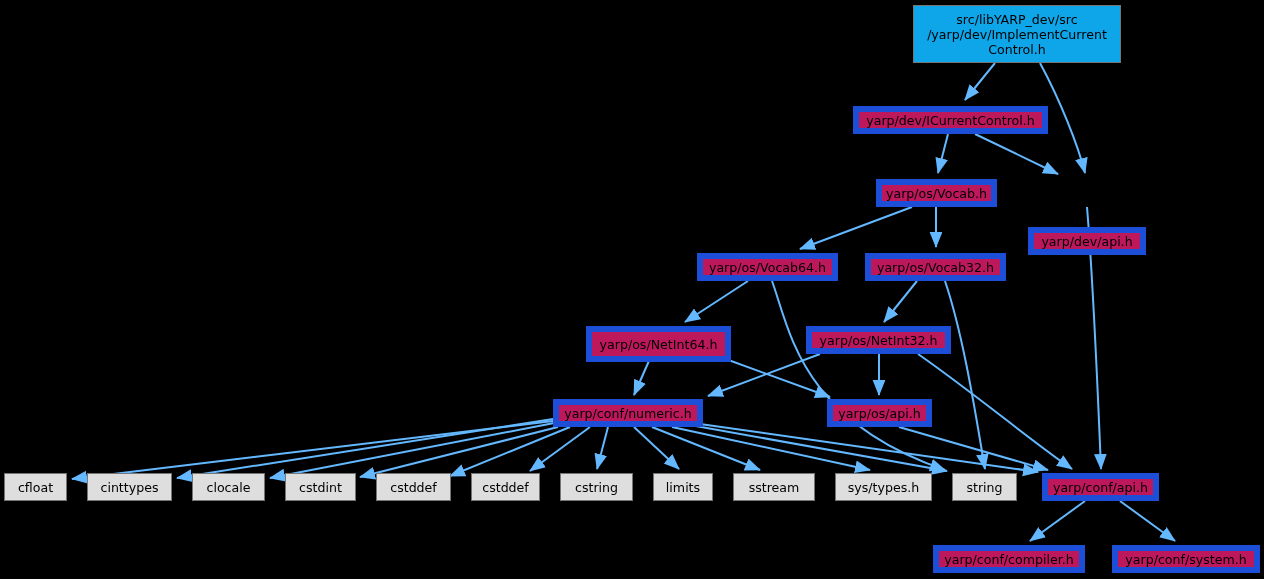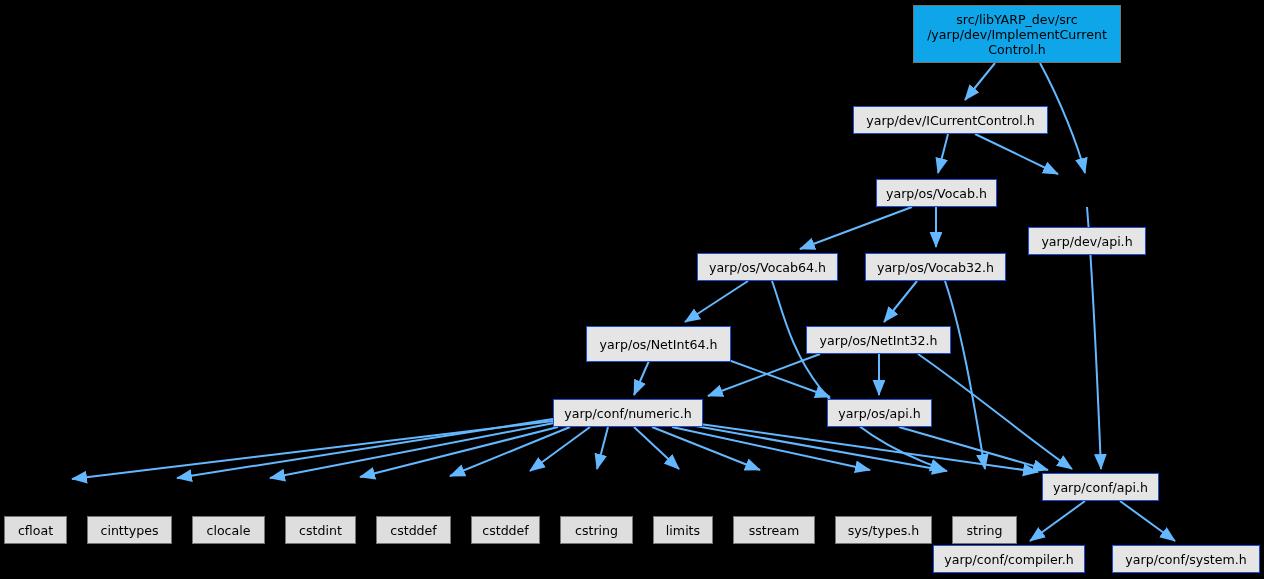--- a/index.html
+++ b/index.html
@@ -28,28 +28,27 @@
     box-sizing: border-box;
     display: flex;
     align-items: center;
     justify-content: center;
     text-align: center;
     color: #000000;
     font-size: 12.6px;
     line-height: 15px;
     letter-spacing: 0px;
     white-space: pre-line;
-    border: 1px solid #1d4ed8;
-    background: #e5e5e5;
+    border: 6px solid #1d4ed8;
+    background: #be185d;
     z-index: 5;
   }
   .node.gray {
     background: #dedede;
     border: 1px solid #757575;
-    margin-top: 43px;
   }
   .node.root {
     background: #0ea5e9;
     border: 1px solid #757575;
   }
   .node-label {
     display: block;
     width: 100%;
     padding: 0 3px;
     box-sizing: border-box;

